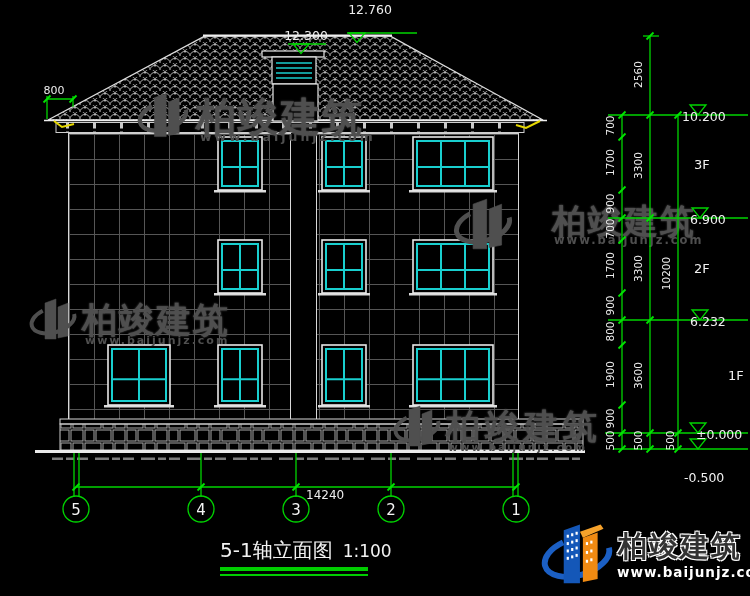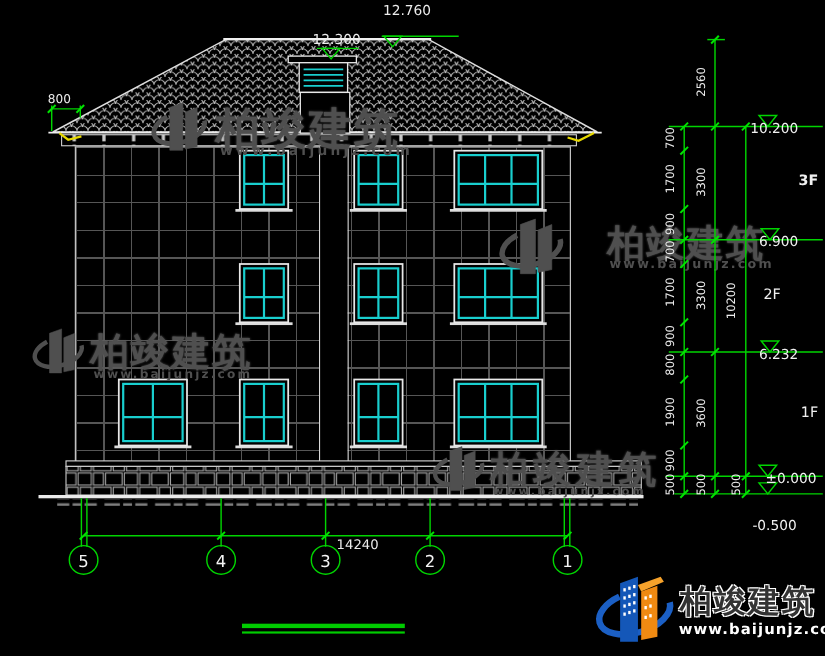--- a/index.html
+++ b/index.html
@@ -290,35 +290,38 @@
 
     <div class="vtxt" style="left:616px;top:68px;">2560</div>
     <div class="vtxt" style="left:616px;top:159px;">3300</div>
     <div class="vtxt" style="left:616px;top:262px;">3300</div>
     <div class="vtxt" style="left:616px;top:369px;">3600</div>
     <div class="vtxt" style="left:616px;top:434px;">500</div>
 
     <div class="vtxt" style="left:644px;top:267px;">10200</div>
     <div class="vtxt" style="left:648px;top:434px;">500</div>
 
-    <div class="txt flr" style="left:726px;top:158px;font-weight:bold;">3F</div>
+    <div class="txt flr" style="left:694px;top:158px;">3F</div>
     <div class="txt flr" style="left:694px;top:262px;">2F</div>
     <div class="txt flr" style="left:728px;top:369px;">1F</div>
 
     <div class="txt lvl" style="left:682px;top:94px;">10.200</div>
     <div class="txt lvl" style="left:690px;top:197px;">6.900</div>
     <div class="txt lvl" style="left:690px;top:299px;">6.232</div>
     <div class="txt lvl" style="left:696px;top:412px;">±0.000</div>
     <div class="txt lvl" style="left:684px;top:455px;text-align:center;">-0.500</div>
 
     <div class="txt" style="left:306px;top:489px;font-size:12px;">14240</div>
 
     <div class="axnum" style="left:63px;top:501px;">5</div>
     <div class="axnum" style="left:188px;top:501px;">4</div>
     <div class="axnum" style="left:283px;top:501px;">3</div>
     <div class="axnum" style="left:378px;top:501px;">2</div>
     <div class="axnum" style="left:503px;top:501px;">1</div>
   </div>
 
+  <div class="title-wrap">
+    <span class="title-name">5-1轴立面图</span><span class="title-scale">1:100</span>
+  </div>
   <div class="uline1"></div>
   <div class="uline2"></div>
 
 </div>
 
 </body></html>

